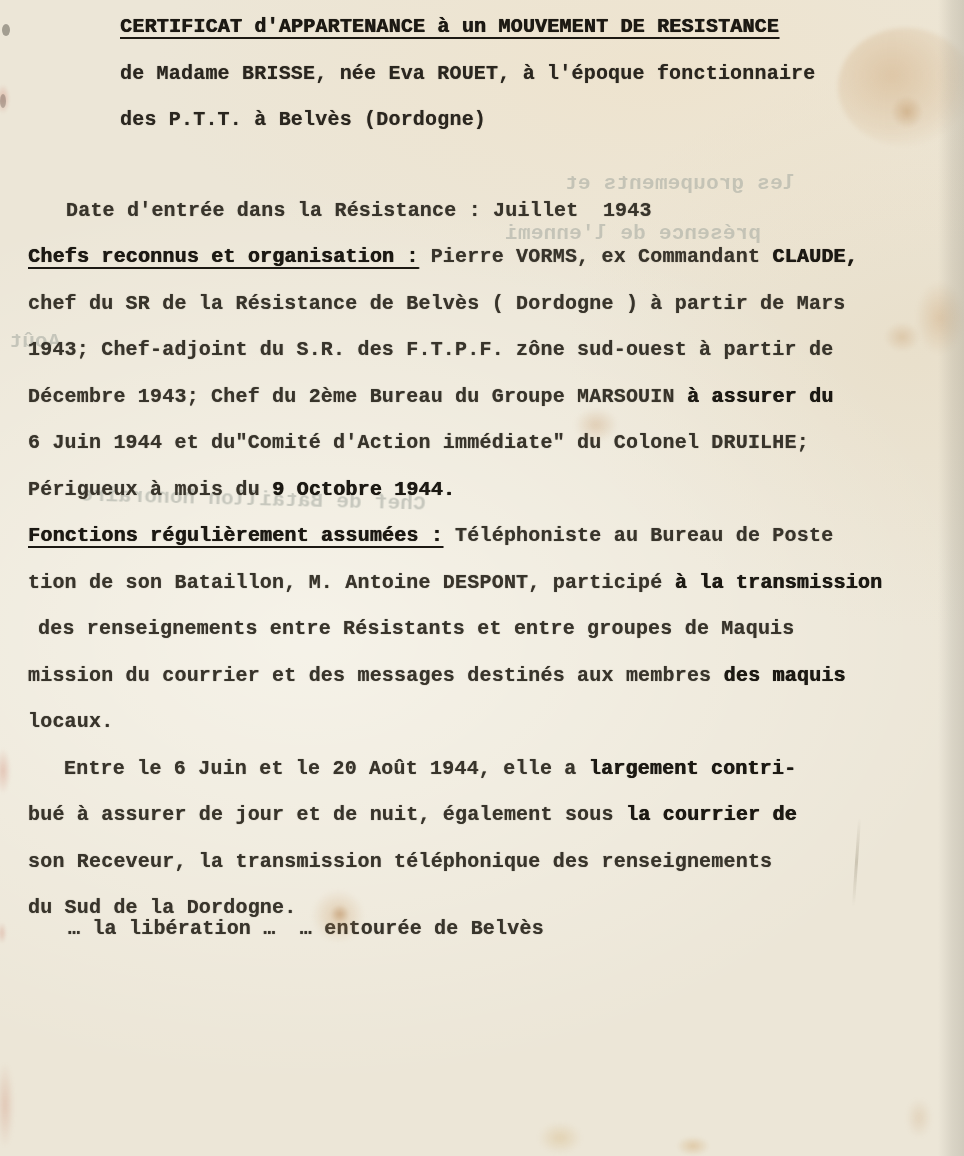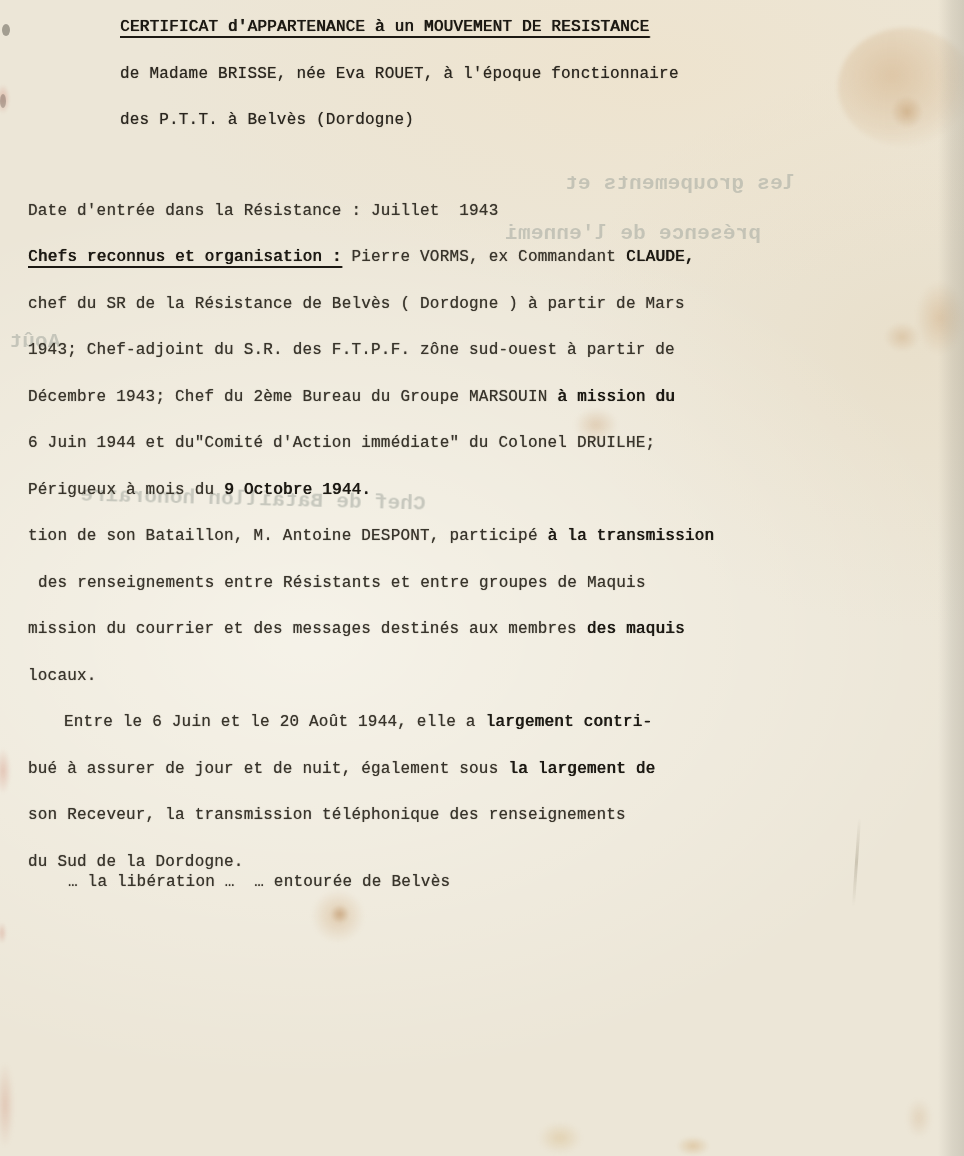--- a/index.html
+++ b/index.html
@@ -11,21 +11,21 @@
     background:
       radial-gradient(ellipse 700px 320px at 68% 6%, rgba(240,224,196,.45), transparent 72%),
       radial-gradient(ellipse 900px 600px at 32% 55%, rgba(255,255,250,.5), transparent 75%),
       radial-gradient(ellipse 500px 400px at 95% 30%, rgba(228,214,186,.4), transparent 70%),
       #ece6d7;
     font-family:"Liberation Mono","DejaVu Sans Mono",monospace;
   }
   .edge-right{position:absolute;right:0;top:0;width:26px;height:100%;
     background:linear-gradient(to right, rgba(0,0,0,0), rgba(120,118,106,.16) 55%, rgba(120,118,106,.24));}
   .content{position:absolute;left:0;top:0;width:964px;padding:4px 0 0 28px;box-sizing:border-box;}
-  .line{white-space:pre;height:46.5px;line-height:46.5px;font-size:16px;font-weight:400;
+  .line{white-space:pre;height:46.5px;line-height:46.5px;font-size:20px;font-weight:700;
     color:var(--ink);letter-spacing:.2px;}
   .seg{text-shadow:0 0 .9px rgba(55,50,40,.75);}
   .bold{color:var(--ink_bold);text-shadow:.6px 0 0 currentColor,0 0 1px rgba(20,18,12,.5);}
   .underline{text-decoration:underline;text-decoration-thickness:2px;text-underline-offset:5px;}
   .title-line{color:#2a261f;}
   .ghost{position:absolute;font-size:21px;font-weight:700;letter-spacing:.2px;white-space:pre;
     color:var(--ghost);opacity:.55;transform:scaleX(-1);filter:blur(.6px);}
   .stain,.speck,.crease{position:absolute;border-radius:50%;pointer-events:none;}
 </style>
 </head>
@@ -37,33 +37,34 @@
       <span class="ghost" style="left: 565px; top: 172px; transform: scaleX(-1);">les groupements et</span>
       <span class="ghost" style="left: 505px; top: 222px; transform: scaleX(-1);">présence de l'ennemi</span>
       <span class="ghost" style="left: -42px; top: 330px; transform: scaleX(-1);">Août 194</span>
       <span class="ghost" style="left: 80px; top: 488px; transform: scaleX(-1) rotate(-1.5deg);">Chef de Bataillon honoraire</span>
     </div>
 
   <div class="content">
       <div class="line title-line" style="padding-left: 92px;"><span class="seg bold underline">CERTIFICAT d'APPARTENANCE à un MOUVEMENT DE RESISTANCE</span></div>
       <div class="line title-line" style="padding-left: 92px;"><span class="seg">de Madame BRISSE, née Eva ROUET, à l'époque fonctionnaire</span></div>
       <div class="line title-line" style="padding-left: 92px;"><span class="seg">des P.T.T. à Belvès (Dordogne)</span></div>
-      <div class="line" style="margin-top: 44px;"><span class="seg">Date d'entrée dans la Résistance : Juillet  1943</span></div>
+      <div class="line" style="margin-top: 44px; margin-left: 38px;"><span class="seg">Date d'entrée dans la Résistance : Juillet  1943</span></div>
       <div class="line"><span class="seg bold underline">Chefs reconnus et organisation :</span><span class="seg"> Pierre VORMS, ex Commandant </span><span class="seg bold">CLAUDE,</span></div>
       <div class="line"><span class="seg">chef du SR de la Résistance de Belvès ( Dordogne ) à partir de Mars</span></div>
       <div class="line"><span class="seg">1943; Chef-adjoint du S.R. des F.T.P.F. zône sud-ouest à partir de</span></div>
-      <div class="line"><span class="seg">Décembre 1943; Chef du 2ème Bureau du Groupe MARSOUIN </span><span class="seg bold">à mission du</span></div>
+      <div class="line"><span class="seg">Décembre 1943; Chef du 2ème Bureau du Groupe MARSOUIN </span><span class="seg bold">à assurer du</span></div>
       <div class="line"><span class="seg">6 Juin 1944 et du"Comité d'Action immédiate" du Colonel DRUILHE;</span></div>
       <div class="line"><span class="seg">Périgueux à mois du </span><span class="seg bold">9 Octobre 1944.</span></div>
+      <div class="line"><span class="seg bold underline">Fonctions régulièrement assumées :</span><span class="seg"> Téléphoniste au Bureau de Poste</span></div>
       <div class="line"><span class="seg">tion de son Bataillon, M. Antoine DESPONT, participé </span><span class="seg bold">à la transmission</span></div>
       <div class="line" style="padding-left: 10px;"><span class="seg">des renseignements entre Résistants et entre groupes de Maquis</span></div>
       <div class="line"><span class="seg">mission du courrier et des messages destinés aux membres </span><span class="seg bold">des maquis</span></div>
       <div class="line"><span class="seg">locaux.</span></div>
       <div class="line" style="padding-left: 36px;"><span class="seg">Entre le 6 Juin et le 20 Août 1944, elle a </span><span class="seg bold">largement contri-</span></div>
-      <div class="line"><span class="seg">bué à assurer de jour et de nuit, également sous </span><span class="seg bold">la largement de</span></div>
+      <div class="line"><span class="seg">bué à assurer de jour et de nuit, également sous </span><span class="seg bold">la courrier de</span></div>
       <div class="line"><span class="seg">son Receveur, la transmission téléphonique des renseignements</span></div>
       <div class="line"><span class="seg">du Sud de la Dordogne.</span></div>
       <div class="line partial-clipped" style="padding-left: 40px; margin-top: -26px;"><span class="seg">… la libération …  … entourée de Belvès</span></div>
     </div>
 
   <div class="stain" style="left:838px;top:28px;width:135px;height:118px;background:radial-gradient(ellipse at 40% 40%, rgba(193,142,85,.34), rgba(193,142,85,.12) 55%, transparent 75%);filter:blur(2px);"></div>
   <div class="stain" style="left:892px;top:95px;width:30px;height:34px;background:radial-gradient(circle, rgba(175,120,60,.32), transparent 70%);filter:blur(1px);"></div>
   <div class="stain" style="left:916px;top:282px;width:48px;height:72px;background:radial-gradient(ellipse, rgba(190,135,78,.28), transparent 72%);filter:blur(2px);"></div>
   <div class="stain" style="left:884px;top:322px;width:36px;height:30px;background:radial-gradient(ellipse, rgba(185,130,72,.26), transparent 70%);filter:blur(1.5px);"></div>
   <div class="stain" style="left:574px;top:408px;width:44px;height:34px;background:radial-gradient(ellipse, rgba(190,140,88,.3), transparent 70%);filter:blur(2px);"></div>

